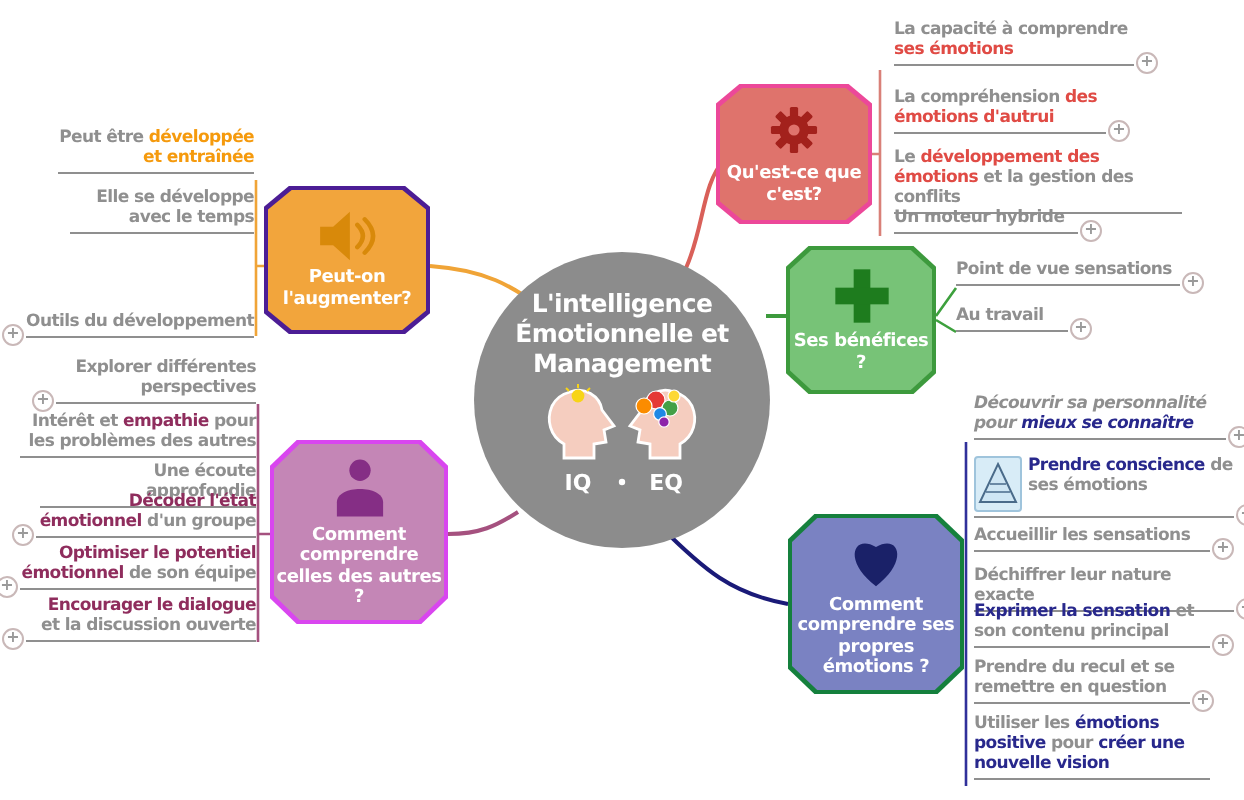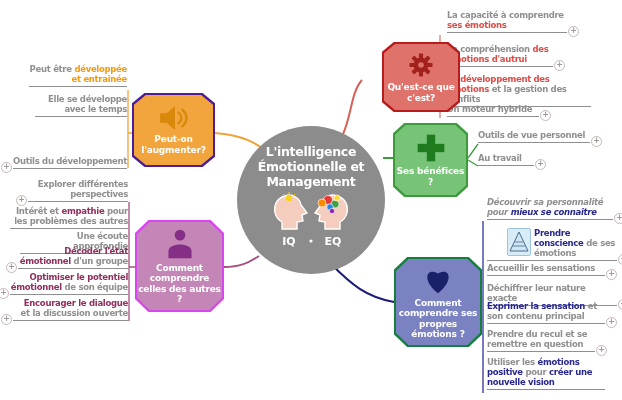--- a/index.html
+++ b/index.html
@@ -20,32 +20,32 @@
   .ul-e{border-color:#A5517F;}
   .em-a{color:#F59A0D;}
   .em-b{color:#E04B45;}
   .em-d{color:#28288C;}
   .em-e{color:#8F2D5D;}
   .plus{position:absolute;bottom:-5px;width:9px;height:9px;border-radius:50%;
         border:1px solid #c9b8b8;background:#fff;color:#9a9a9a;font-size:8px;line-height:8px;
         text-align:center;font-weight:bold;letter-spacing:0;}
   .rside .plus{right:-12px;}
   .lside .plus{left:-12px;}
-  .leafrow{display:flex;gap:3px;align-items:flex-start;margin-left:20px;}
+  .leafrow{display:flex;gap:3px;align-items:flex-start;}
   .pyr{flex:0 0 auto;width:22px;height:26px;background:#D8ECF7;border:1px solid #9FC4DC;border-radius:2px;}
 
   
   .node{position:absolute;z-index:3;clip-path:polygon(15% 0,85% 0,100% 14%,100% 86%,85% 100%,15% 100%,0 86%,0 14%);}
   .node-fill{position:absolute;inset:2px;clip-path:polygon(15% 0,85% 0,100% 14%,100% 86%,85% 100%,15% 100%,0 86%,0 14%);}
   .node-content{position:absolute;inset:0;z-index:1;display:flex;flex-direction:column;
         align-items:center;justify-content:center;gap:3px;}
   .node-label{color:#ffffff;font-weight:bold;font-size:9px;line-height:10.5px;text-align:center;
         letter-spacing:-0.2px;padding:0 3px;}
   .nA{background:#4c1d95;} .nA .node-fill{background:#F2A53C;}
-  .nB{background:#b91c1c;margin-left:24px;} .nB .node-fill{background:#DF736C;}
+  .nB{background:#ec4899;} .nB .node-fill{background:#DF736C;}
   .nC{background:#3D9A3D;} .nC .node-fill{background:#77C377;}
   .nD{background:#15803d;} .nD .node-fill{background:#7A82C2;}
   .nE{background:#d946ef;} .nE .node-fill{background:#C486B6;}
 
   
   .center{position:absolute;left:237px;top:126px;width:148px;height:148px;border-radius:50%;
         background:#8C8C8C;z-index:3;display:flex;flex-direction:column;align-items:center;
         justify-content:flex-start;padding-top:18px;box-sizing:border-box;}
   .center-title{width:112px;color:#fff;font-weight:bold;font-size:12.5px;line-height:15px;
         text-align:center;letter-spacing:-0.3px;}
@@ -178,21 +178,21 @@
   </div>
   <div class="leaf rside ul-b" style="left:447px;top:74px;width:144px;">
     <span>Le </span><span class="em-b">développement des émotions</span><span> et la gestion des conflits</span>
   </div>
   <div class="leaf rside ul-b" style="left:447px;top:104px;width:92px;">
     <span>Un moteur hybride</span>
     <span class="plus">+</span>
   </div>
 
   <div class="leaf rside ul-c" style="left:478px;top:130px;width:112px;">
-    <span>Outils de vue personnel</span>
+    <span>Point de vue sensations</span>
     <span class="plus">+</span>
   </div>
   <div class="leaf rside ul-c" style="left:478px;top:153px;width:56px;">
     <span>Au travail</span>
     <span class="plus">+</span>
   </div>
 
   <div class="leaf rside ul-d" style="left:487px;top:197px;width:126px;font-style:italic;">
     <span>Découvrir sa personnalité pour </span><span class="em-d">mieux se connaître</span>
     <span class="plus">+</span>

